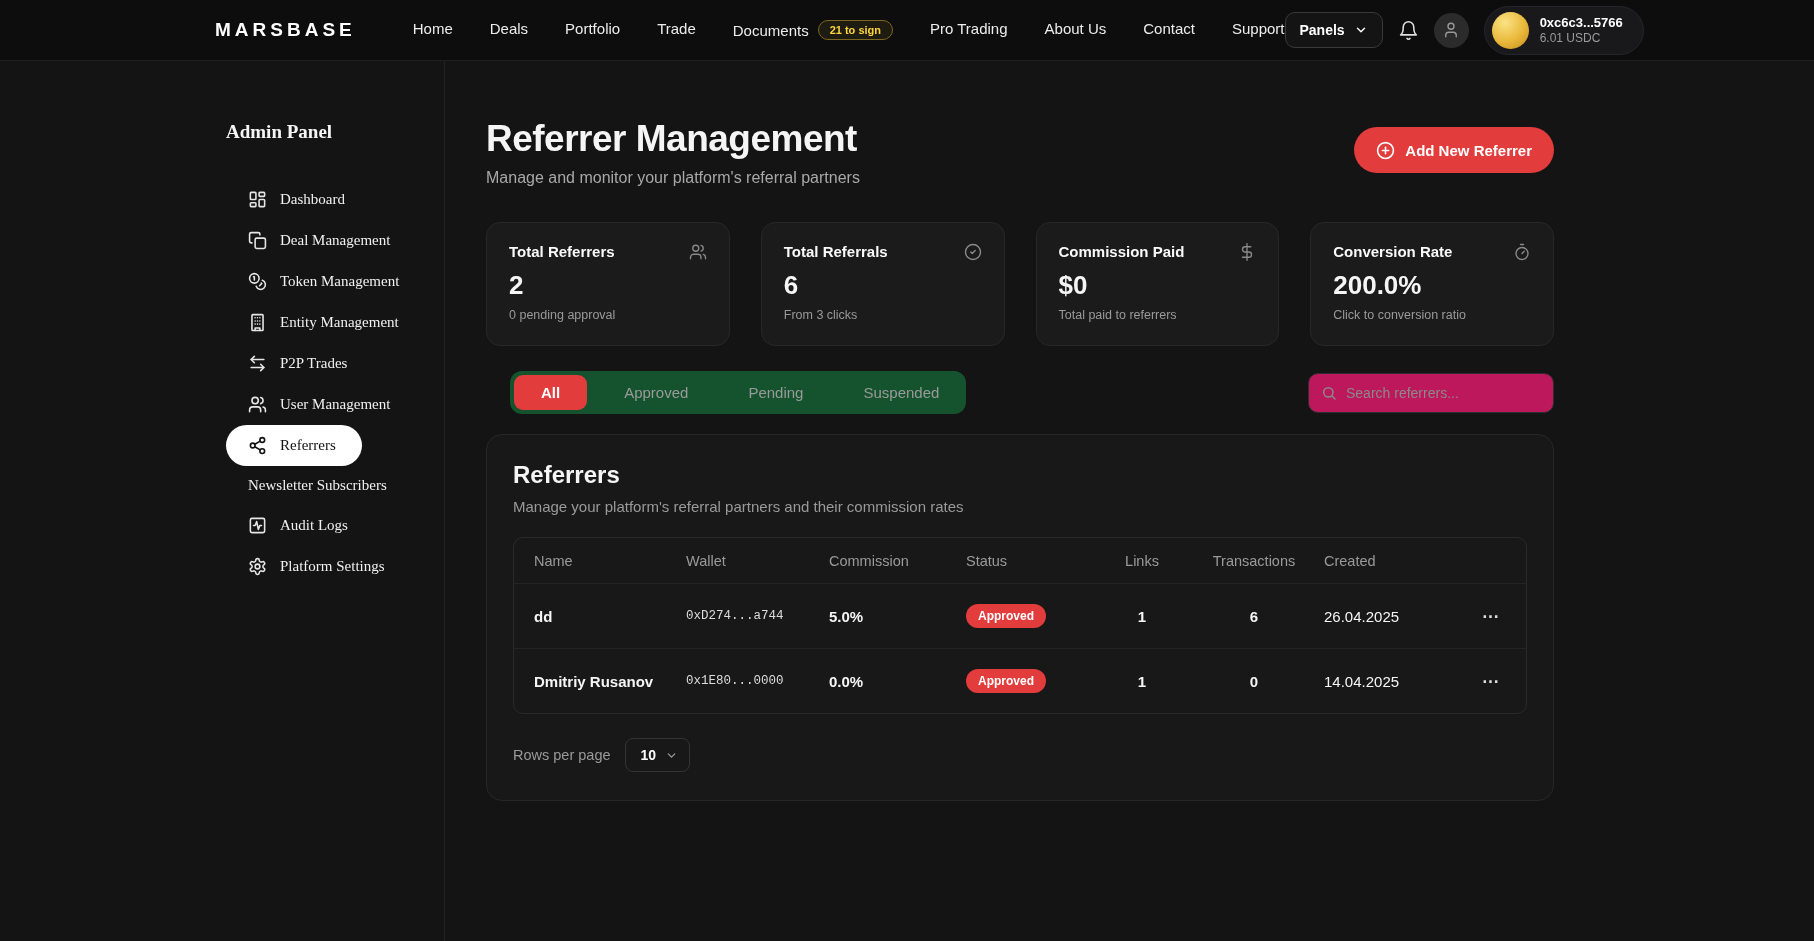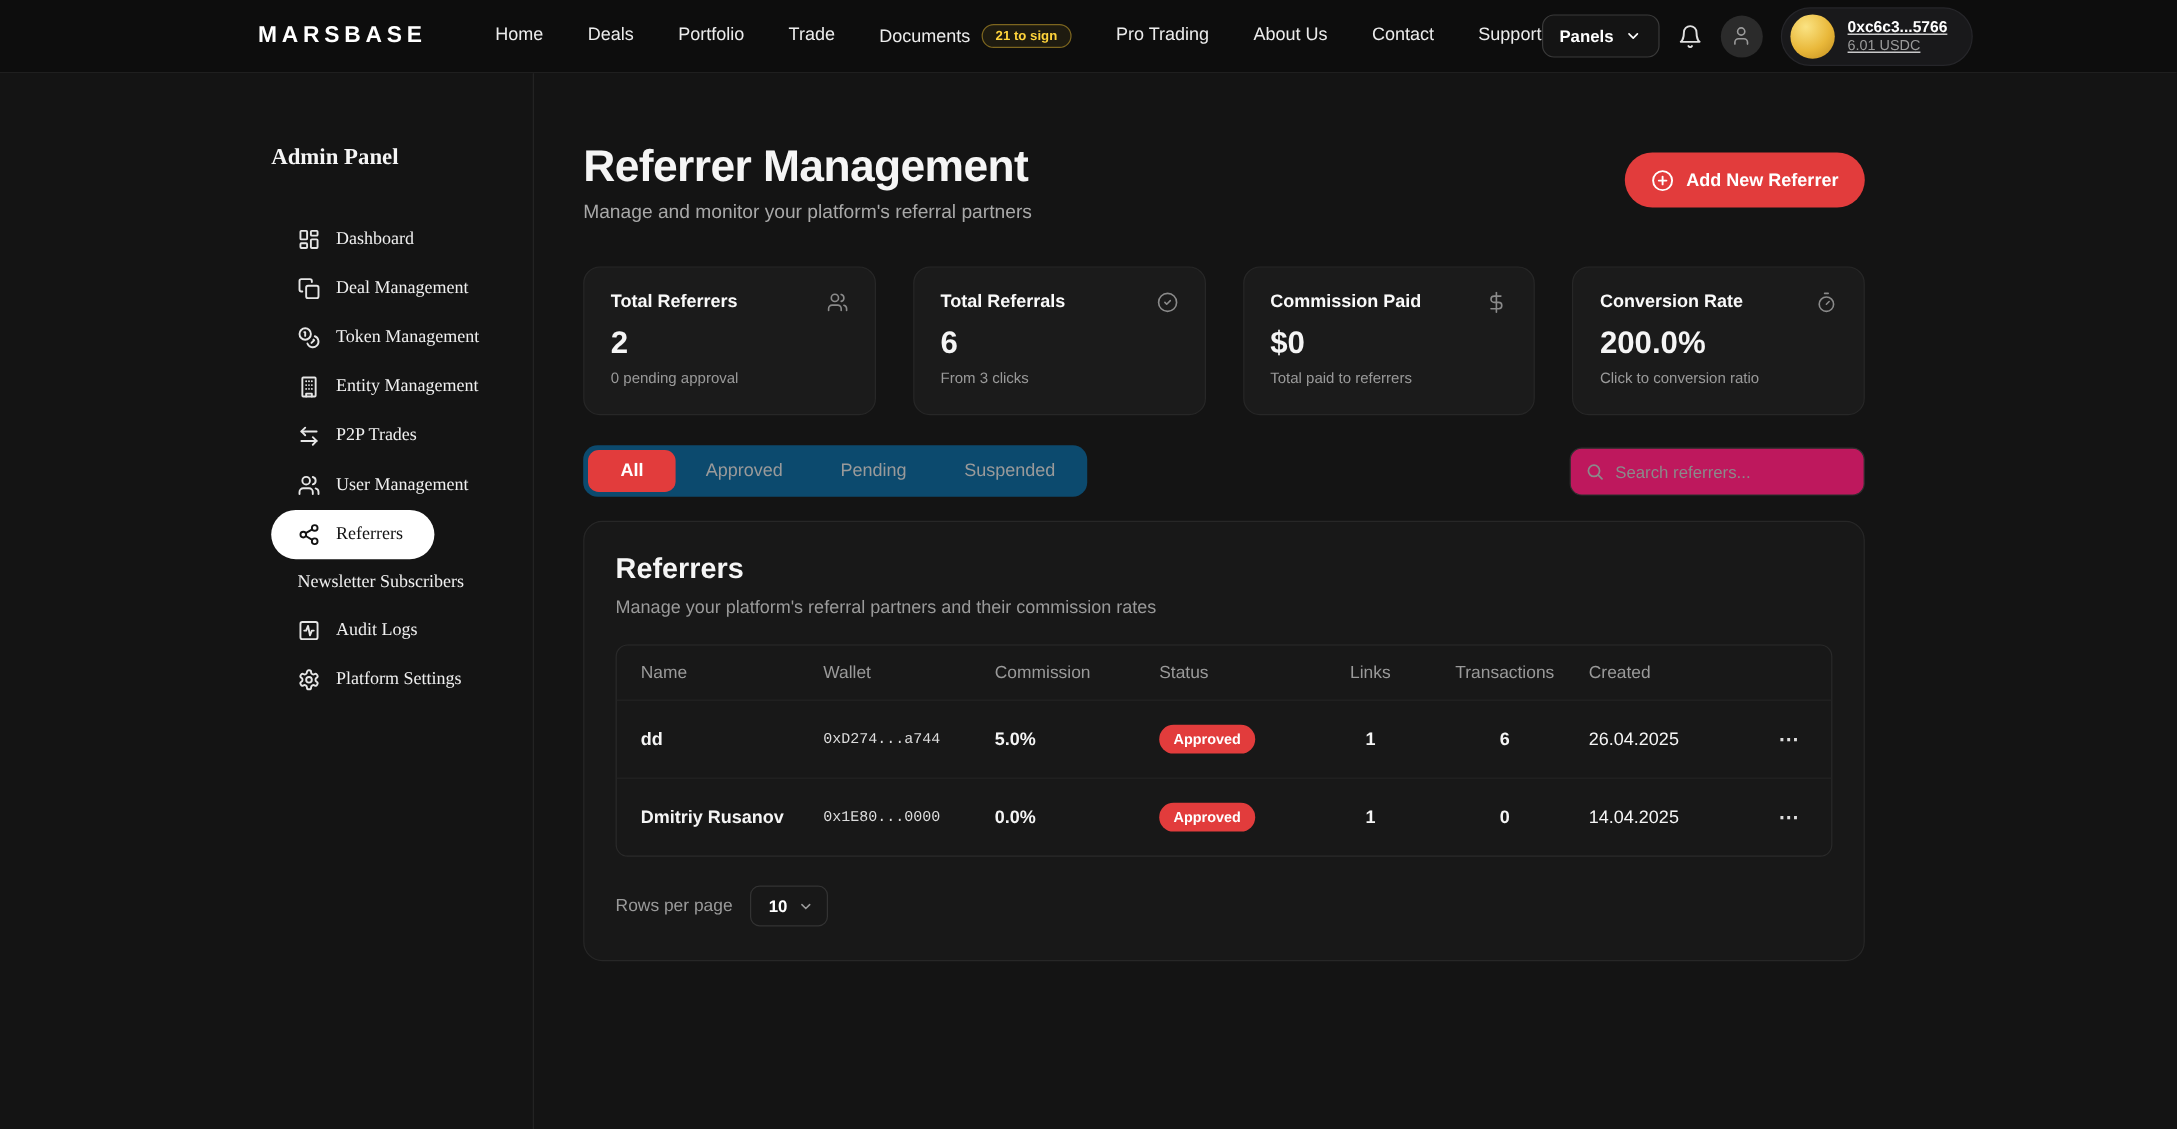--- a/index.html
+++ b/index.html
@@ -32,21 +32,21 @@
   }
   .icon-btn { color:#e0e0e0; cursor:pointer; background:none; border:none; }
   .avatar-btn {
     width:35px; height:35px; border-radius:50%; background:#2b2b2b;
     display:flex; align-items:center; justify-content:center; color:#9a9a9a;
     border:none; cursor:pointer;
   }
   .wallet-chip {
     display:flex; align-items:center; gap:11px;
     background:#19191b; border:1px solid #26262a; border-radius:999px;
-    padding:5px 20px 5px 7px; cursor:pointer;text-decoration:underline;
+    padding:5px 20px 5px 7px; cursor:pointer;
   }
   .wallet-coin {
     width:37px; height:37px; border-radius:50%;
     background:radial-gradient(circle at 35% 28%, #fae383, #e9b83a 55%, #c08b1e);
   }
   .wallet-addr { font-size:13px; font-weight:700; color:#fff; line-height:17px; }
   .wallet-bal { font-size:12px; color:#9a9a9a; line-height:15px; }
 
   
   .shell { display:flex; height:880px; }
@@ -81,21 +81,21 @@
     padding:20px 22px; height:124px;
   }
   .card-head { display:flex; justify-content:space-between; align-items:flex-start; }
   .card-label { font-size:15px; font-weight:600; color:#fafafa; }
   .card-ico { color:#8a8a8a; }
   .card-value { font-size:26px; font-weight:800; margin-top:9px; }
   .card-sub { font-size:12.5px; color:#9a9a9a; margin-top:7px; }
 
   
   .filter-row { display:flex; justify-content:space-between; align-items:center; margin-top:25px; }
-  .tabs { display:inline-flex; background:#0c4a6e; border-radius:12px; padding:4px; gap:2px; }
+  .tabs { display:inline-flex; background:#14532d; border-radius:12px; padding:4px; gap:14px;margin-left:24px; }
   .tab {
     border:none; background:transparent; color:#9a9a9a; font-size:15px;
     font-family:inherit; padding:9px 23px; border-radius:9px; cursor:pointer;
   }
   .tab.active { background:#e23c3c; color:#fff; font-weight:700; padding:9px 27px; }
   .search-box {
     width:246px; height:40px; background:#be185d; border:1px solid #2e2e2e;
     border-radius:10px; display:flex; align-items:center; gap:9px; padding:0 12px;
   }
   .search-box input {

